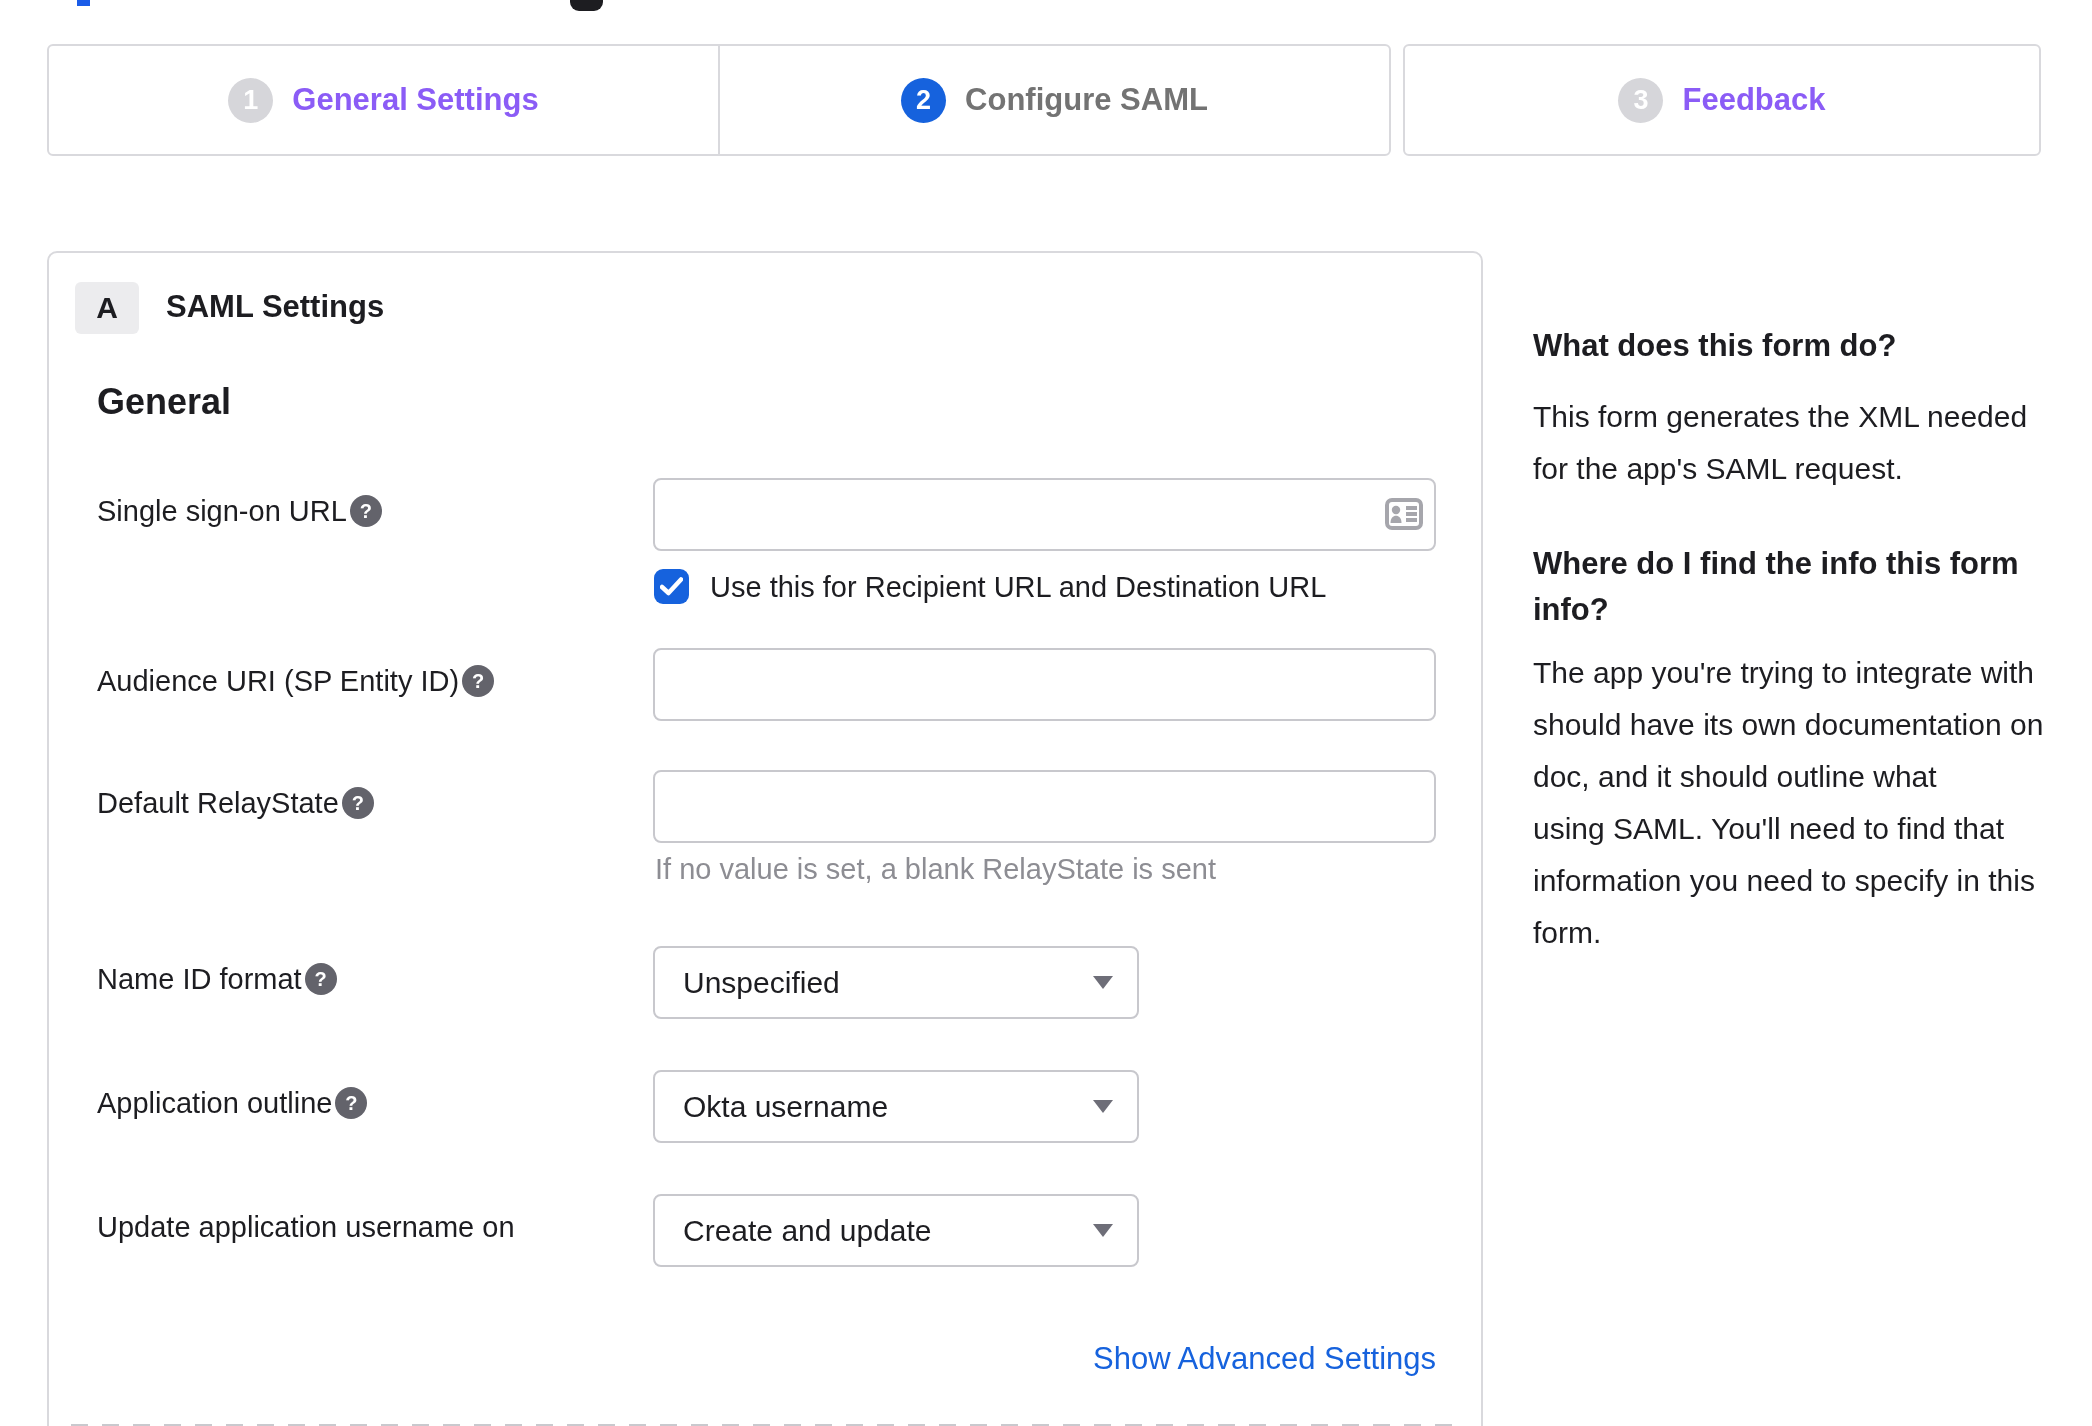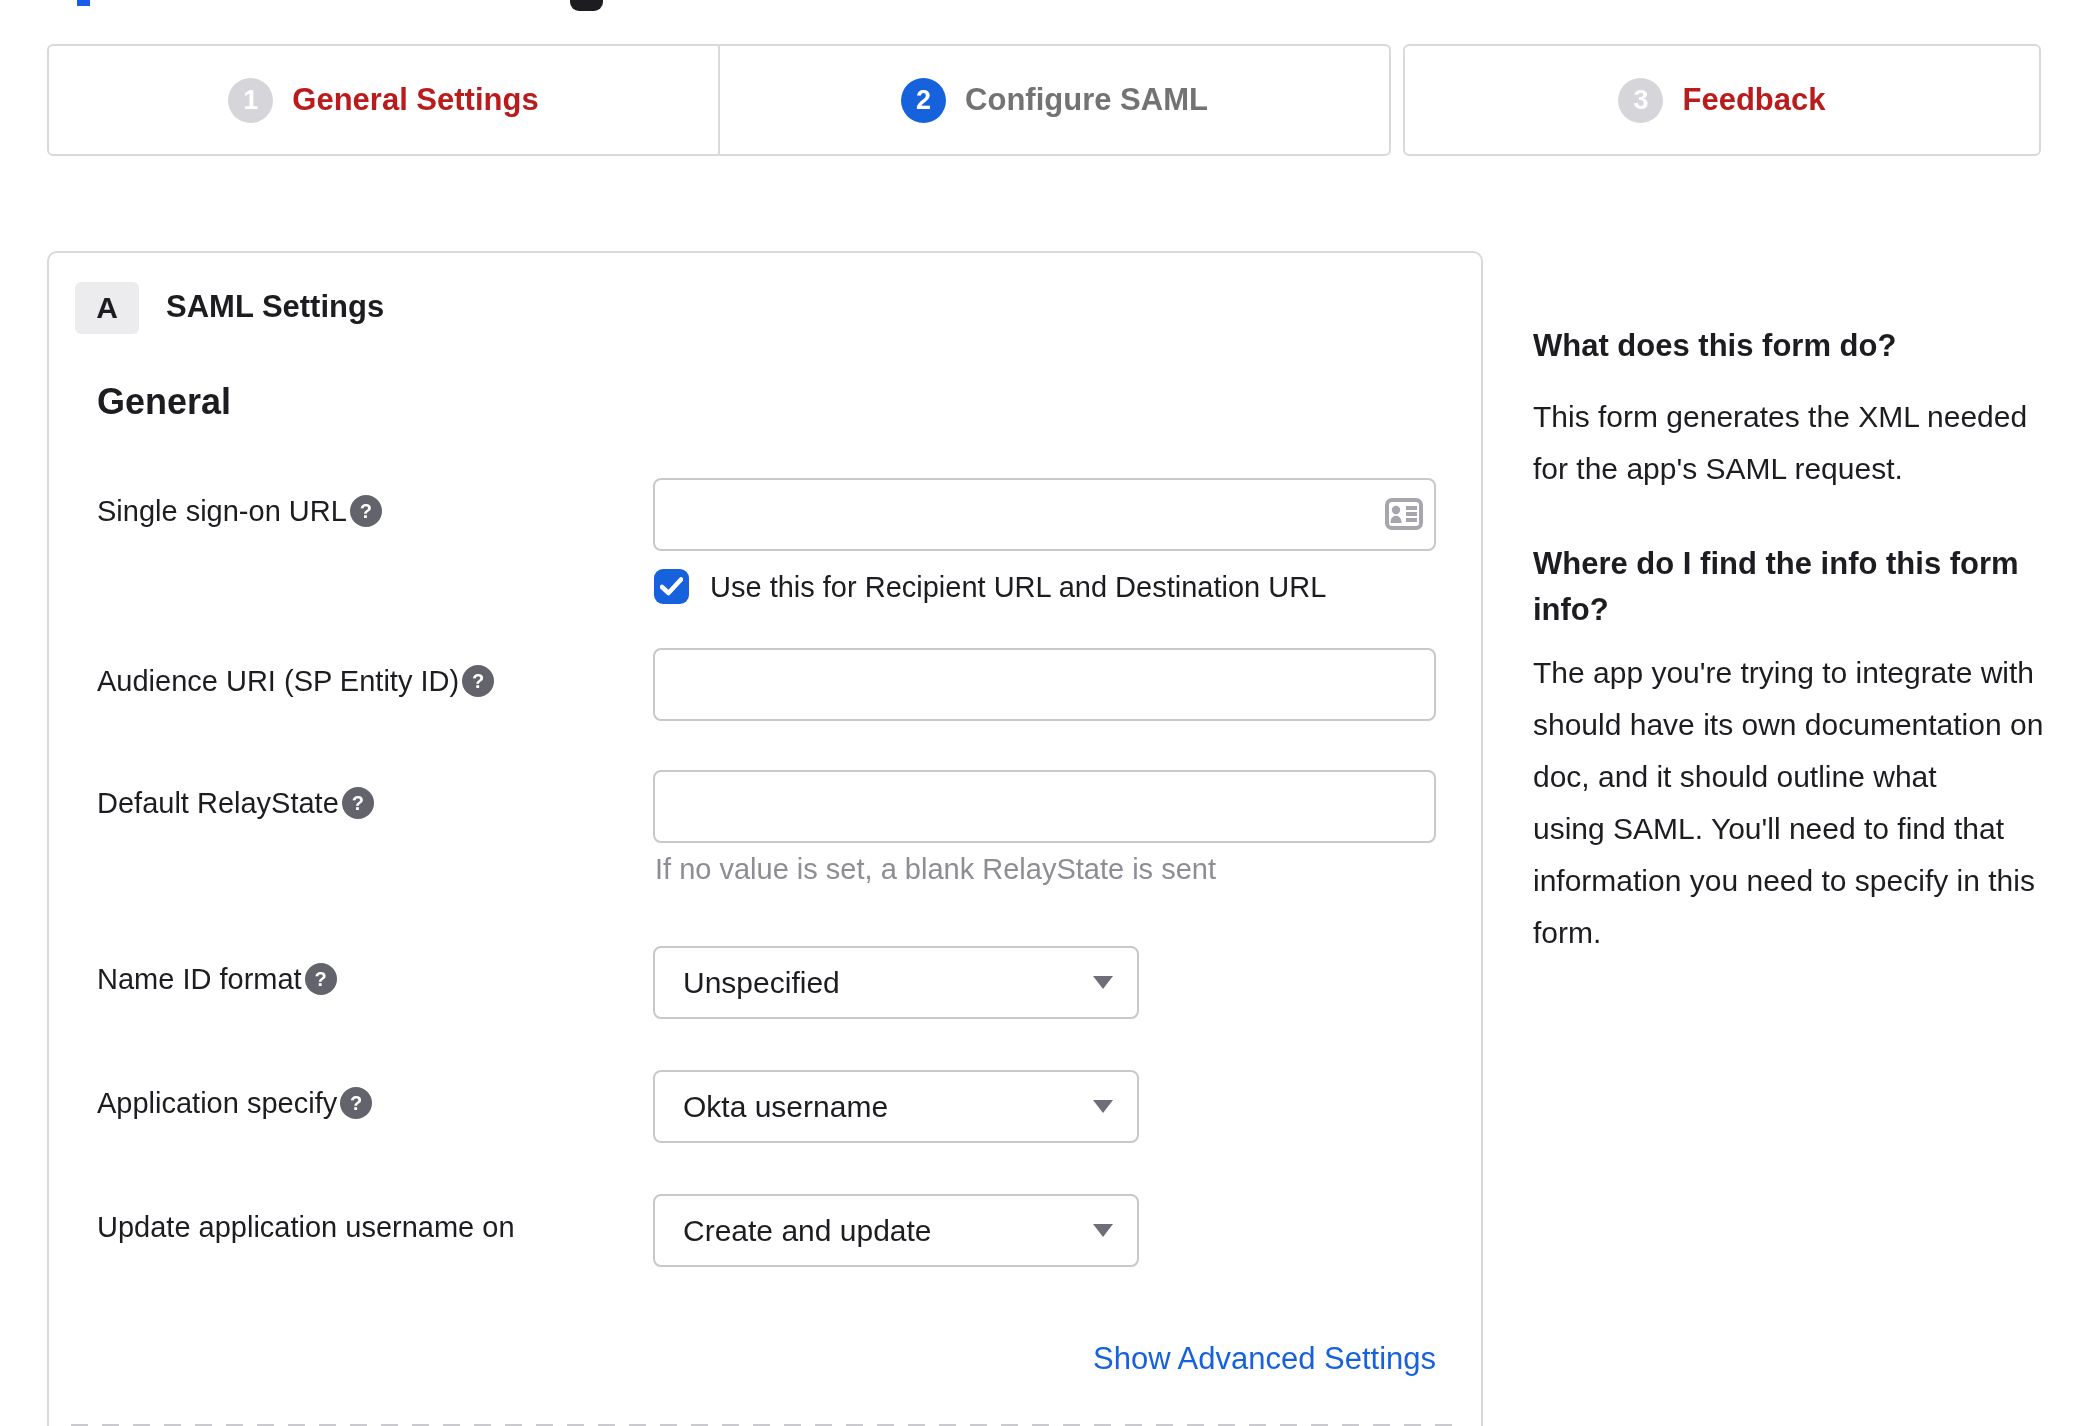--- a/index.html
+++ b/index.html
@@ -19,21 +19,21 @@
   .step-box { border:2px solid #d9d9dd; border-radius:6px; background:#fff; display:flex; height:112px; }
   .step-box.joined { flex:0 0 1344px; }
   .step-box.single { flex:1; }
   .step-cell { flex:1; display:flex; align-items:center; justify-content:center; gap:19px; cursor:default; }
   .step-cell + .step-cell { border-left:2px solid #d9d9dd; }
   .step-circle { width:45px; height:45px; border-radius:50%; display:flex; align-items:center; justify-content:center;
     color:#fff; font-weight:bold; font-size:27px; }
   .step-circle.inactive { background:#d6d6da; }
   .step-circle.active { background:#1662dd; }
   .step-label { font-size:31px; font-weight:bold; white-space:nowrap; }
-  .step-label.inactive { color:#b91c1c; }
+  .step-label.inactive { color:#8b5cf6; }
   .step-label.active { color:#737373; }
 
   
   .panel { position:absolute; left:47px; top:251px; width:1436px; height:1200px;
     background:#fff; border:2px solid #d9d9dd; border-radius:10px; }
   .badge-a { position:absolute; left:26px; top:29px; width:64px; height:52px; background:#ececee;
     border-radius:6px; display:flex; align-items:center; justify-content:center;
     font-size:30px; font-weight:bold; color:#1d1d21; }
   .section-title { position:absolute; left:117px; top:36px; font-size:31px; font-weight:bold; }
   .group-heading { position:absolute; left:48px; top:128px; font-size:36px; font-weight:bold; }
@@ -140,21 +140,21 @@
   <div class="field-label" style="top:698px;">
     <span>Name ID format</span>
     <span class="help-icon">?</span>
   </div>
   <div class="select" style="top:693px;padding-left:28px;">
     <span>Unspecified</span>
     <span class="caret"></span>
   </div>
 
   <div class="field-label" style="top:822px;">
-    <span>Application specify</span>
+    <span>Application outline</span>
     <span class="help-icon">?</span>
   </div>
   <div class="select" style="top:817px;gap:23px;">
     <span>Okta username</span>
     <span class="caret"></span>
   </div>
 
   <div class="field-label" style="top:946px;">
     <span>Update application username on</span>
   </div>

